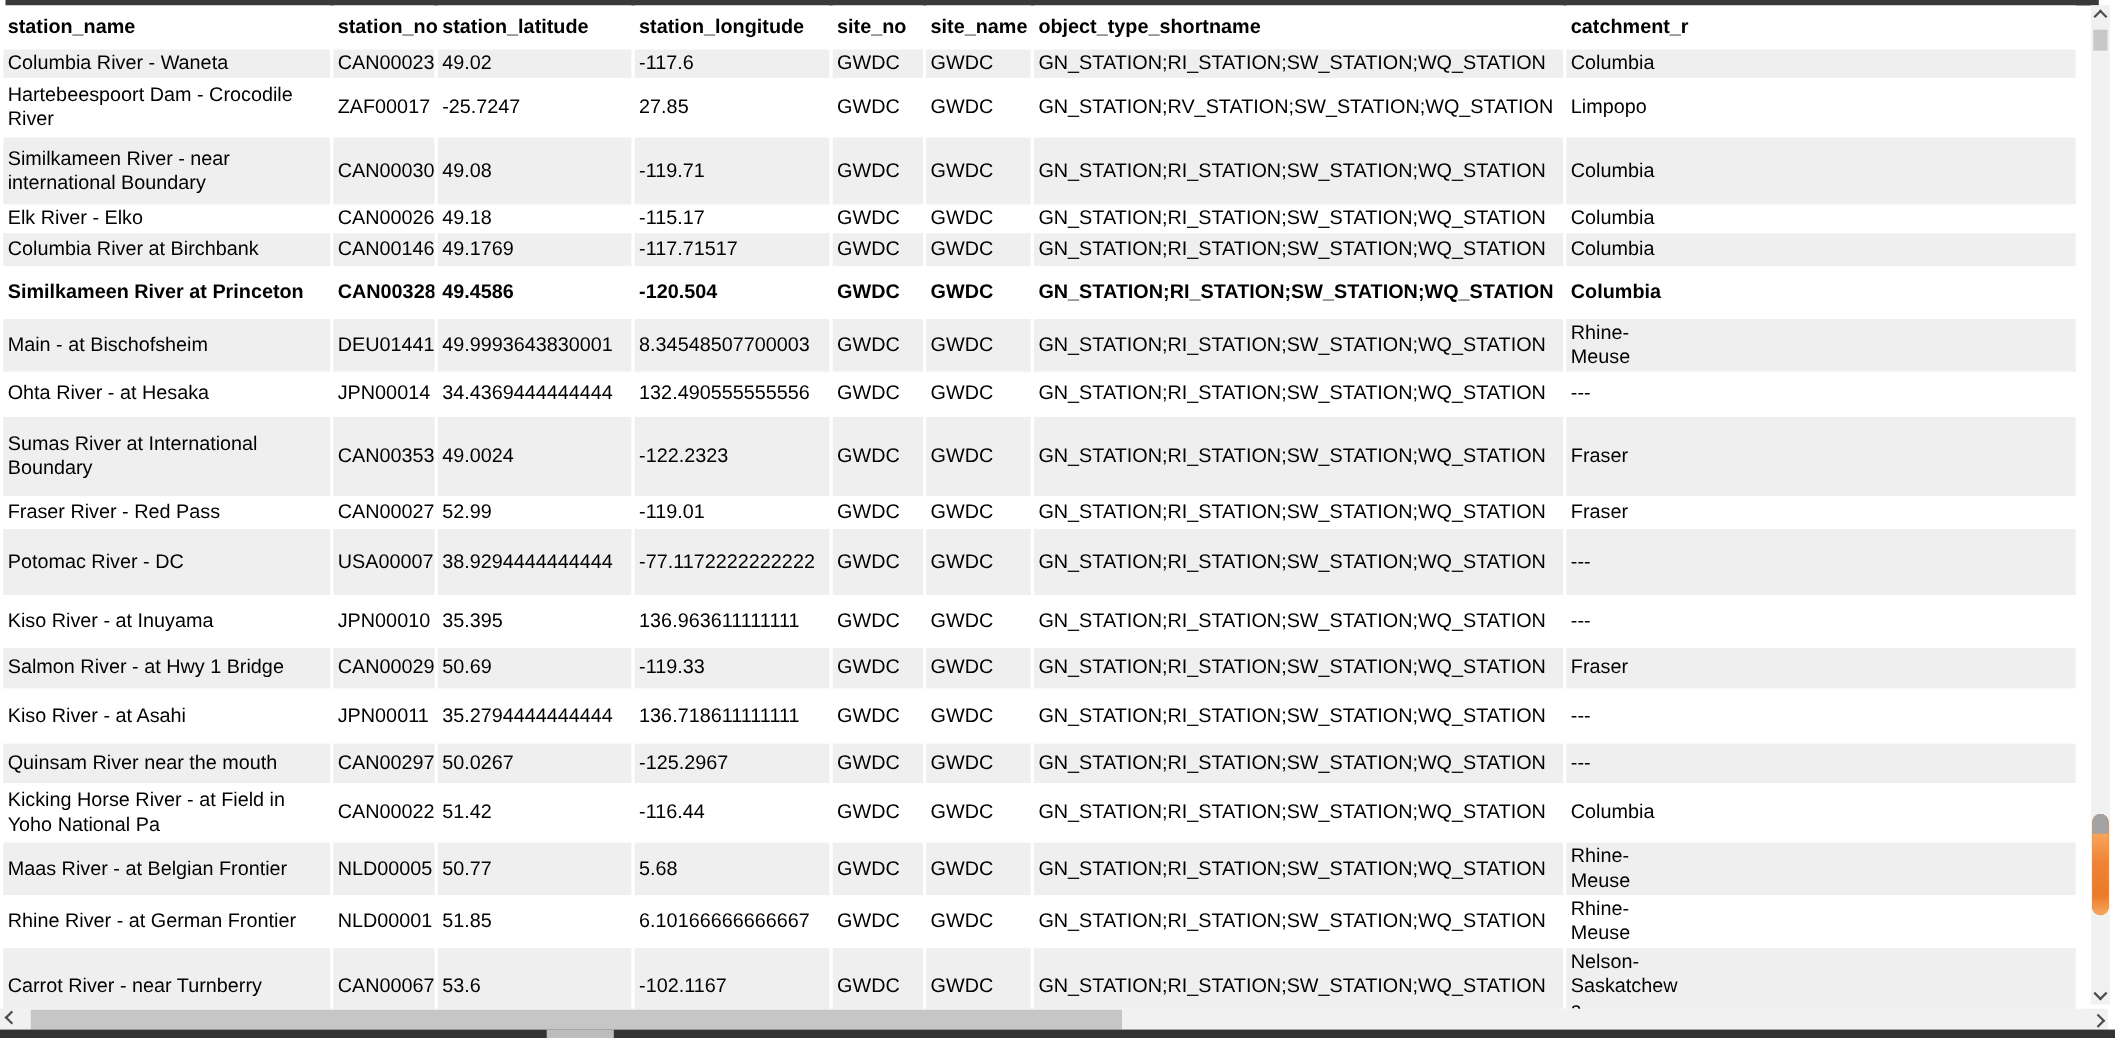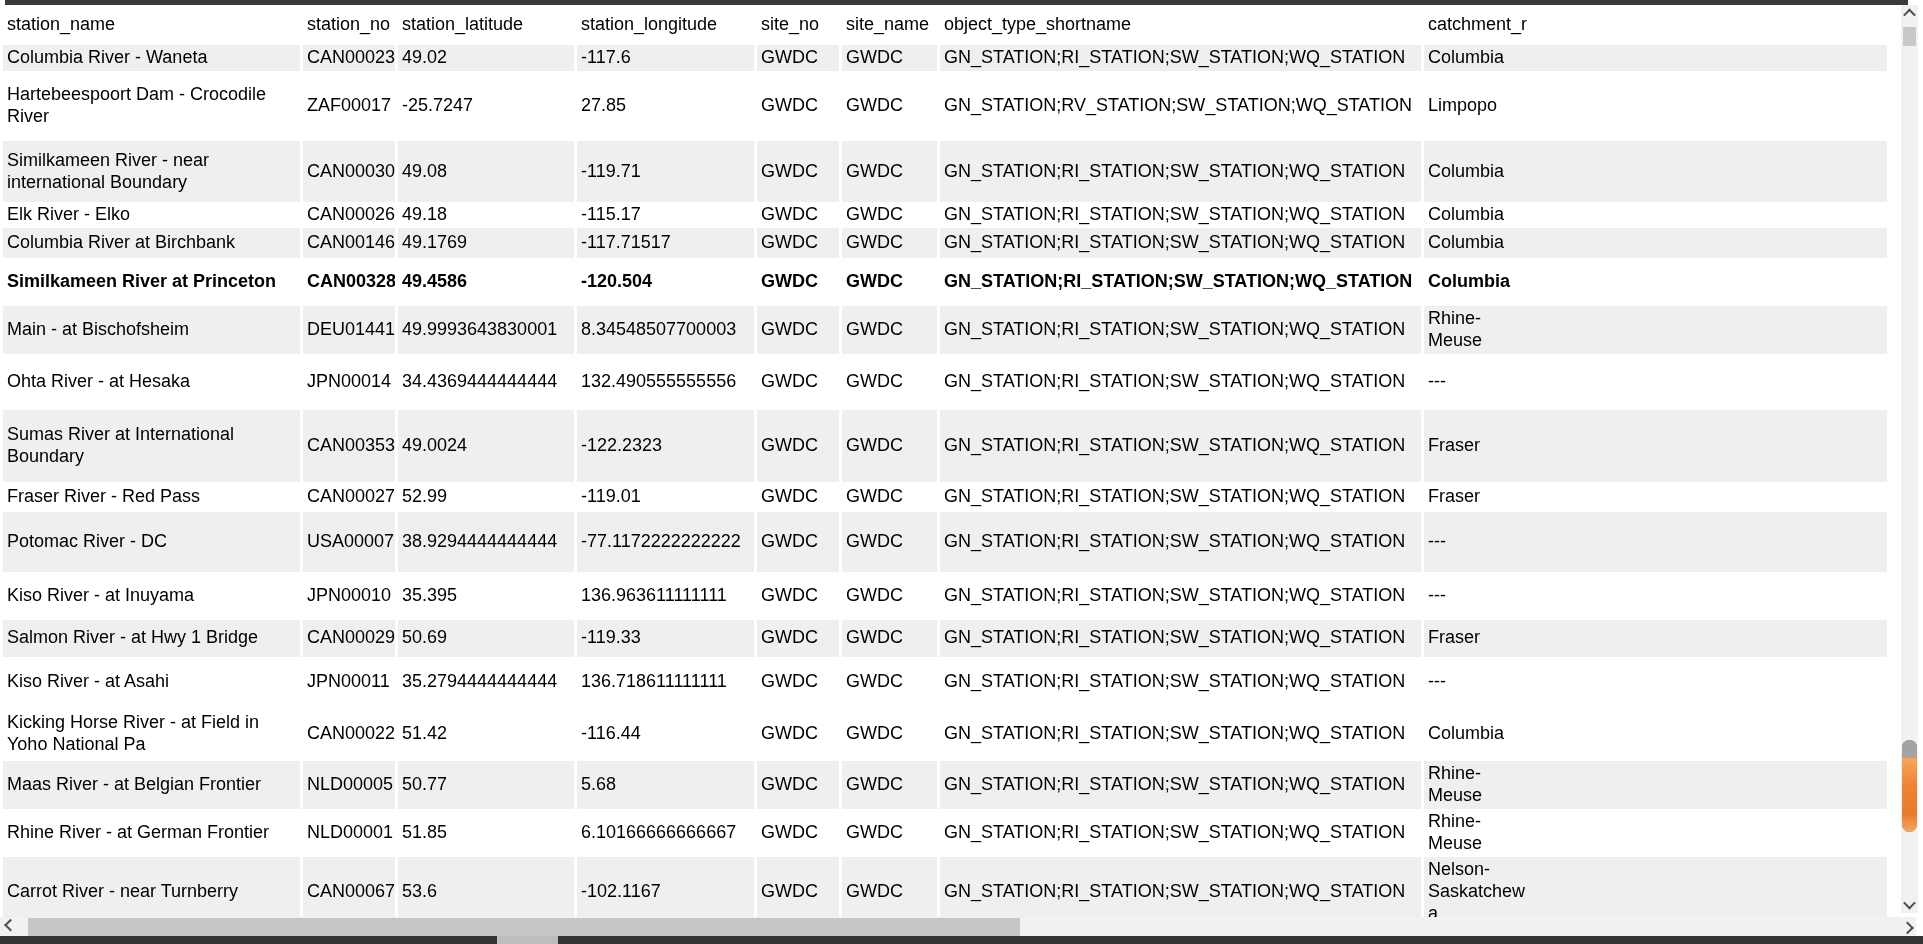--- a/index.html
+++ b/index.html
@@ -15,21 +15,21 @@
   .bottom-strip .light-seg{position:absolute;left:497px;top:0;width:61px;height:8px;background:#bdbdbd;}
 
   
   .grid-wrap{position:absolute;left:0;top:5px;width:1890px;}
   table.grid{
     table-layout:fixed;width:1890px;
     border-collapse:separate;border-spacing:3px 0;
     font-size:18px;line-height:1.22;color:#000;
   }
   table.grid th{
-    font-weight:normal;text-align:left;vertical-align:middle;
+    font-weight:bold;text-align:left;vertical-align:middle;
     padding:2px 0 2px 4px;white-space:nowrap;height:36px;background:#fff;
   }
   table.grid td{
     vertical-align:middle;padding:2px 4px 2px 4px;white-space:nowrap;
     overflow:hidden;background:#ffffff;
   }
   table.grid tr.alt td{background:#efefef;}
   table.grid td.wrap{white-space:normal;word-wrap:break-word;}
   .clipbox{max-width:106px;white-space:normal;word-wrap:break-word;overflow:hidden;}
   .clipbox-h{max-width:113px;overflow:hidden;white-space:nowrap;}
@@ -96,21 +96,21 @@
           <td>CAN00023</td>
           <td>49.02</td>
           <td>-117.6</td>
           <td>GWDC</td>
           <td>GWDC</td>
           <td>GN_STATION;RI_STATION;SW_STATION;WQ_STATION</td>
           <td>
             <div class="clipbox">Columbia</div>
           </td>
         </tr>
-        <tr style="height: 70px;">
+        <tr style="height: 54px;">
           <td class="wrap">Hartebeespoort Dam - Crocodile River</td>
           <td>ZAF00017</td>
           <td>-25.7247</td>
           <td>27.85</td>
           <td>GWDC</td>
           <td>GWDC</td>
           <td>GN_STATION;RV_STATION;SW_STATION;WQ_STATION</td>
           <td>
             <div class="clipbox">Limpopo</div>
           </td>
@@ -168,21 +168,21 @@
           <td>DEU01441</td>
           <td>49.9993643830001</td>
           <td>8.34548507700003</td>
           <td>GWDC</td>
           <td>GWDC</td>
           <td>GN_STATION;RI_STATION;SW_STATION;WQ_STATION</td>
           <td>
             <div class="clipbox">Rhine-Meuse</div>
           </td>
         </tr>
-        <tr style="height: 56px;">
+        <tr style="height: 41px;">
           <td class="wrap">Ohta River - at Hesaka</td>
           <td>JPN00014</td>
           <td>34.4369444444444</td>
           <td>132.490555555556</td>
           <td>GWDC</td>
           <td>GWDC</td>
           <td>GN_STATION;RI_STATION;SW_STATION;WQ_STATION</td>
           <td>
             <div class="clipbox">---</div>
           </td>
@@ -252,20 +252,32 @@
           <td>JPN00011</td>
           <td>35.2794444444444</td>
           <td>136.718611111111</td>
           <td>GWDC</td>
           <td>GWDC</td>
           <td>GN_STATION;RI_STATION;SW_STATION;WQ_STATION</td>
           <td>
             <div class="clipbox">---</div>
           </td>
         </tr>
+        <tr class="alt" style="height: 36px;">
+          <td class="wrap">Quinsam River near the mouth</td>
+          <td>CAN00297</td>
+          <td>50.0267</td>
+          <td>-125.2967</td>
+          <td>GWDC</td>
+          <td>GWDC</td>
+          <td>GN_STATION;RI_STATION;SW_STATION;WQ_STATION</td>
+          <td>
+            <div class="clipbox">---</div>
+          </td>
+        </tr>
         <tr style="height: 54px;">
           <td class="wrap">Kicking Horse River - at Field in Yoho National Pa</td>
           <td>CAN00022</td>
           <td>51.42</td>
           <td>-116.44</td>
           <td>GWDC</td>
           <td>GWDC</td>
           <td>GN_STATION;RI_STATION;SW_STATION;WQ_STATION</td>
           <td>
             <div class="clipbox">Columbia</div>

